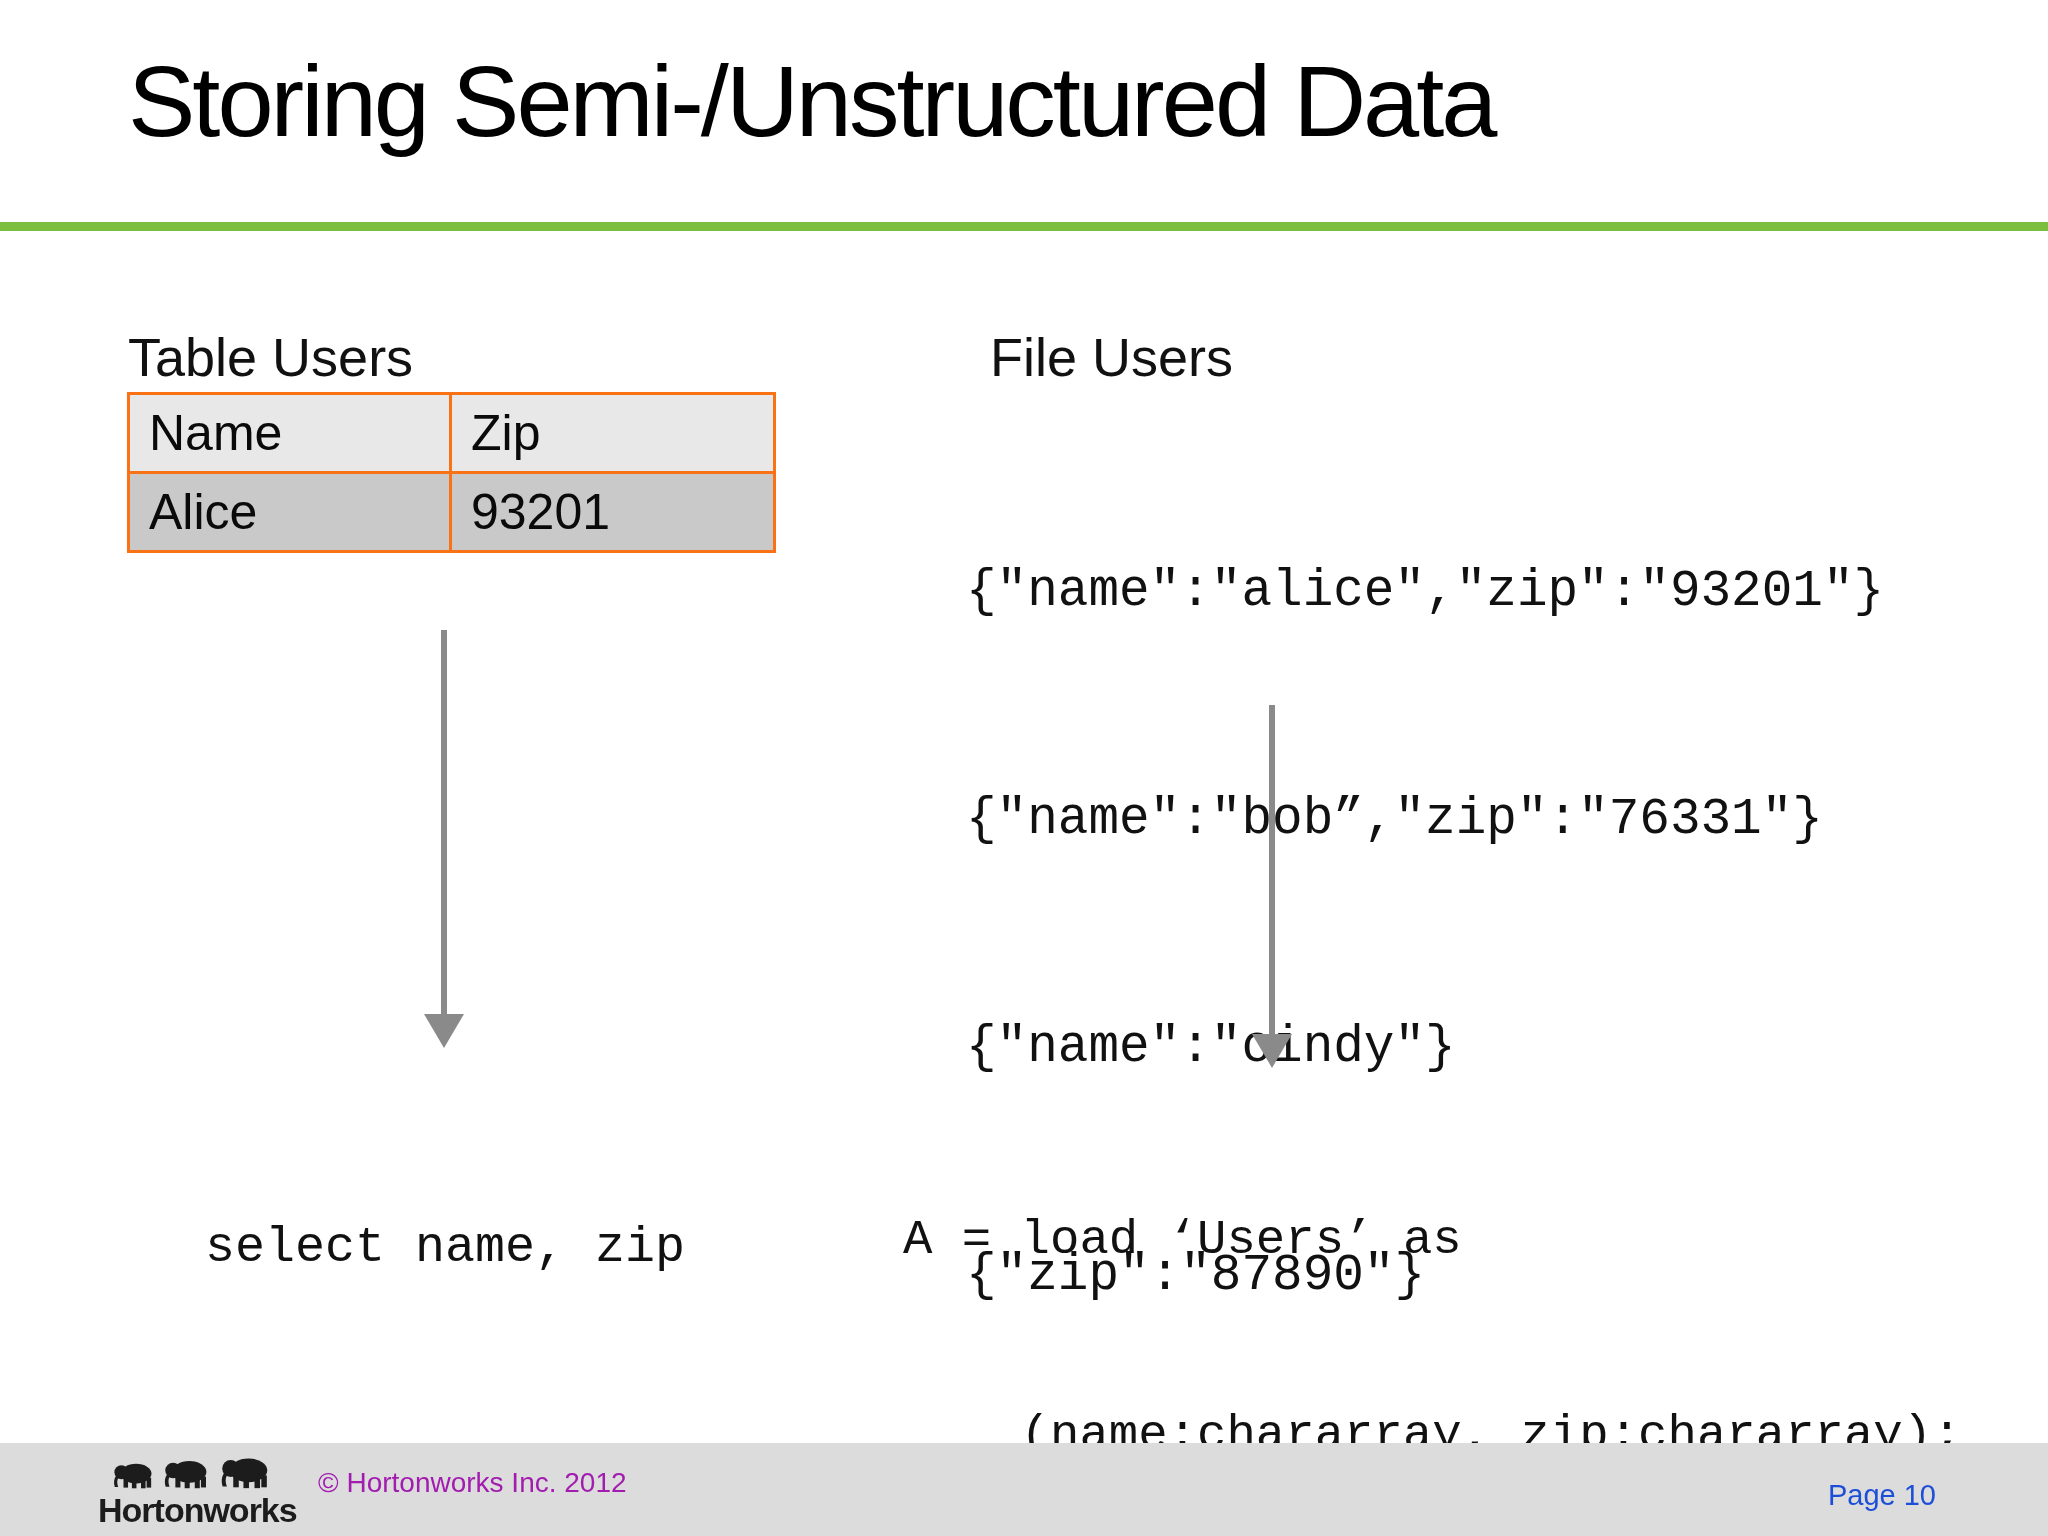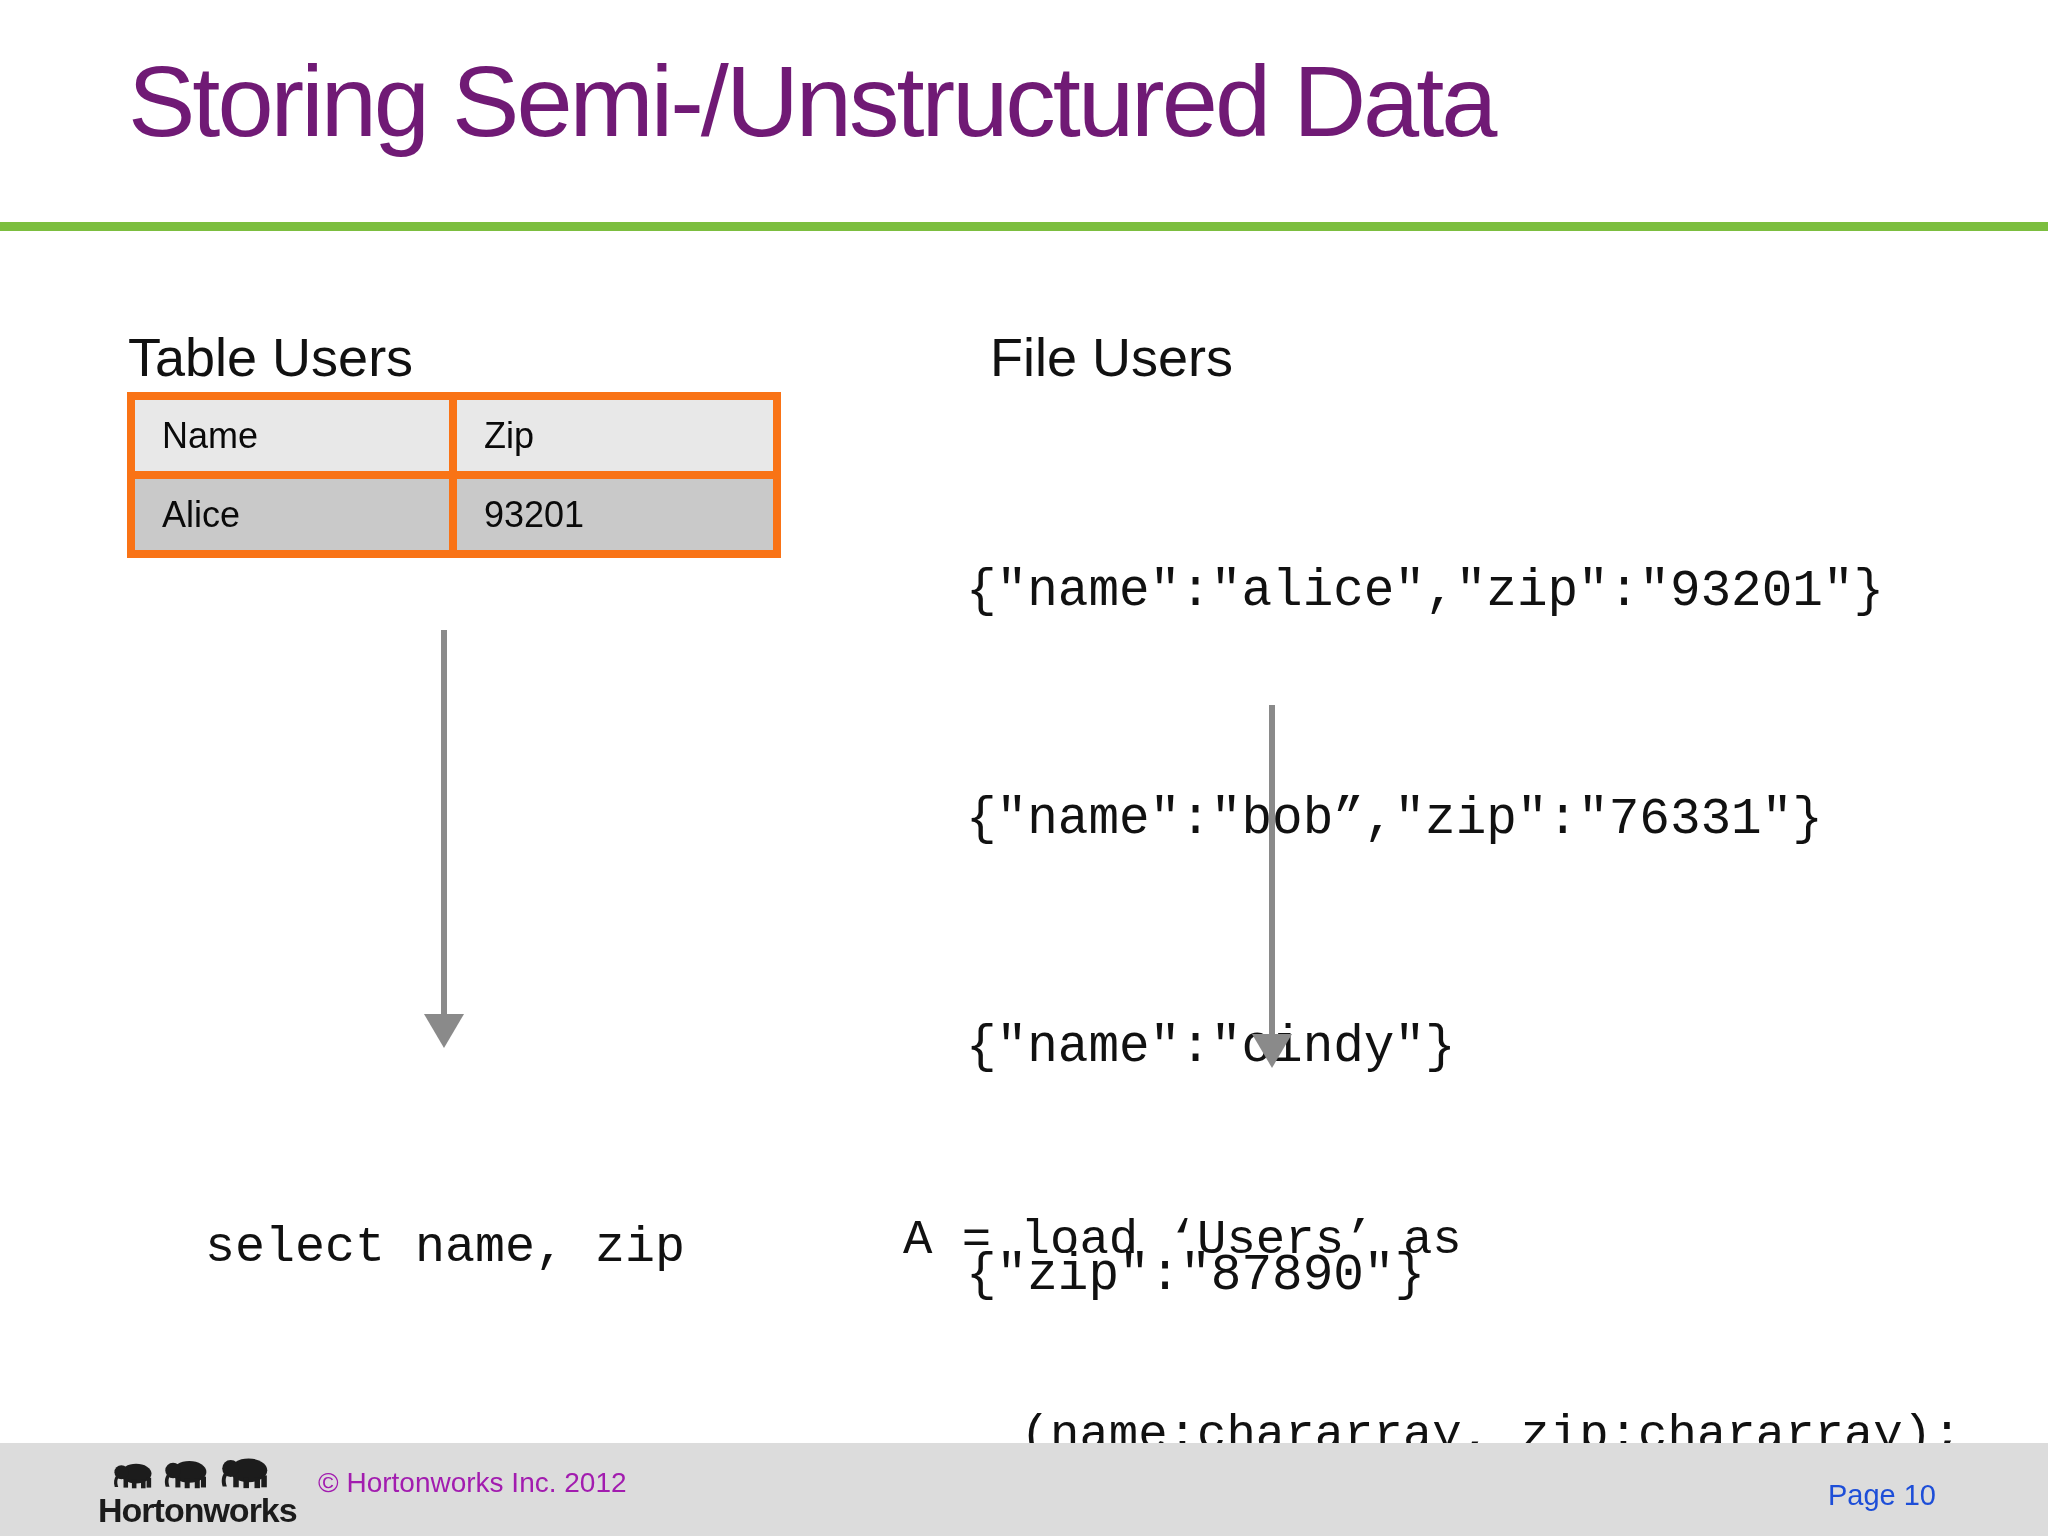--- a/index.html
+++ b/index.html
@@ -11,21 +11,21 @@
     color: #0a0a0a;
     overflow: hidden;
   }
 
   .slide-title {
     position: absolute;
     left: 128px;
     top: 44px;
     font-size: 101px;
     letter-spacing: -3px;
-    color: #701a75;
+    color: #000000;
     white-space: nowrap;
   }
 
   .green-rule {
     position: absolute;
     left: 0;
     top: 222px;
     width: 2048px;
     height: 9px;
     background: #7CBE3F;
@@ -42,24 +42,24 @@
 
   table.users-table {
     position: absolute;
     left: 127px;
     top: 392px;
     width: 646px;
     border-collapse: collapse;
     table-layout: fixed;
   }
   table.users-table td {
-    border: 8px solid #f97316;
+    border: 3px solid #f97316;
     height: 79px;
-    font-size: 36px;
-    padding-left: 27px;
+    font-size: 50px;
+    padding-left: 19px;
     vertical-align: middle;
     background: #E8E8E8;
   }
   table.users-table col.c1 { width: 322px; }
   table.users-table col.c2 { width: 324px; }
   table.users-table tr.row-highlight td { background: #C9C9C9; }
 
   .json-block {
     position: absolute;
     left: 966px;

